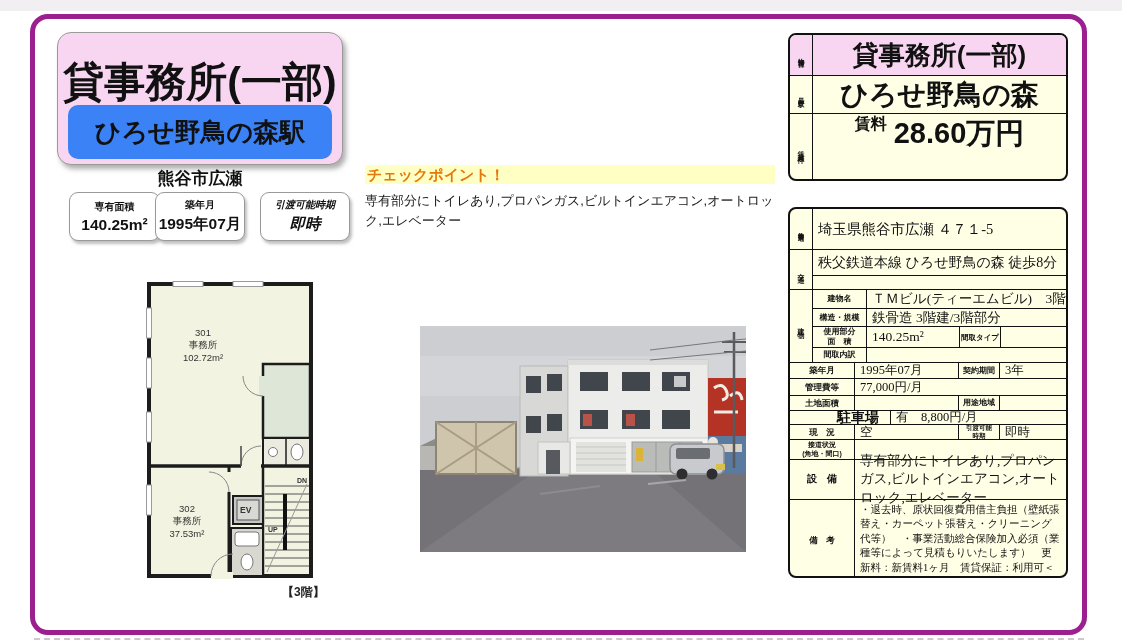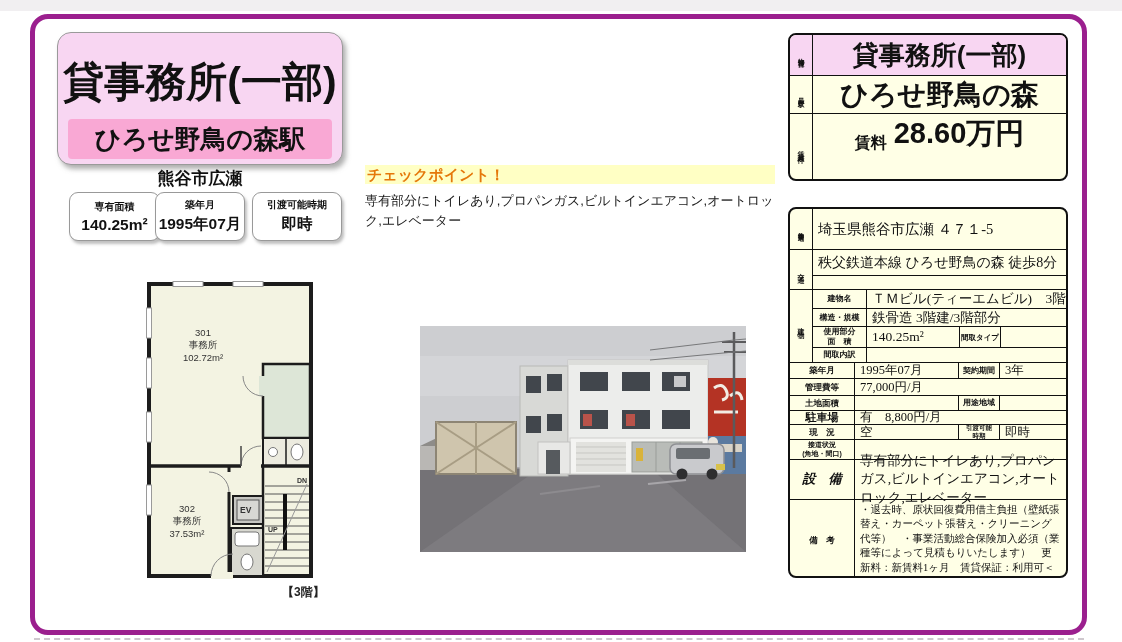--- a/index.html
+++ b/index.html
@@ -11,22 +11,22 @@
   .sheet{left:30px;top:14px;width:1057px;height:621px;border:5px solid #9b1f8e;
          border-radius:18px;background:#fff;}
   .cut-line{left:34px;top:638px;width:1050px;border-top:2px dashed #cfc8ce;}
 
   
   .title-box{left:57px;top:32px;width:286px;height:133px;background:#f8d6f2;
              border:1px solid #9a9a9a;border-radius:14px;
              box-shadow:3px 4px 5px rgba(110,110,110,.55);}
   .title-main{position:absolute;left:0;top:22px;width:100%;text-align:center;
               font-size:41px;font-weight:bold;letter-spacing:0px;white-space:nowrap;}
-  .station-box{position:absolute;left:10px;right:10px;bottom:5px;height:40px;background:#f9a8d4;
-               border-radius:4px;display:flex;align-items:center;justify-content:center;
+  .station-box{position:absolute;left:10px;right:10px;bottom:5px;height:54px;background:#3b82f6;
+               border-radius:10px;display:flex;align-items:center;justify-content:center;
                font-size:26px;font-weight:bold;}
   .city{left:57px;top:167px;width:286px;text-align:center;font-size:17px;font-weight:bold;}
   .stat-box{top:192px;height:49px;background:#fff;border:1px solid #999;border-radius:9px;
             box-shadow:2px 3px 3px rgba(130,130,130,.5);display:flex;flex-direction:column;
             align-items:center;justify-content:center;}
   .stat-label{font-size:10px;font-weight:bold;}
   .stat-value{font-size:15.5px;font-weight:bold;margin-top:2px;white-space:nowrap;}
 
   
   .cp{left:365px;top:165px;width:410px;}
@@ -42,21 +42,21 @@
   .tbl{position:absolute;border:2px solid #111;border-radius:8px;background:#ffffe6;
        overflow:hidden;box-sizing:border-box;}
   .trow{display:flex;box-sizing:border-box;}
   .bt{border-top:1.5px solid #111;}
   .b-r{border-right:1.5px solid #111;}
   .vcell{width:22px;flex:0 0 22px;display:flex;align-items:center;justify-content:center;}
   .vtext{writing-mode:vertical-rl;text-orientation:upright;font-weight:bold;line-height:1;}
   .pink{background:#f8d6f2;}
   .cell{flex:1;display:flex;align-items:center;justify-content:center;}
   .big{font-weight:bold;white-space:nowrap;}
-  .rent-line{display:flex;align-items:flex-end;gap:7px;}
+  .rent-line{display:flex;align-items:flex-start;gap:7px;}
   .lab{display:flex;align-items:center;justify-content:center;font-weight:bold;
        text-align:center;white-space:pre-line;line-height:1.25;flex-shrink:0;}
   .val{display:flex;align-items:center;padding:0 5px;flex:1;min-width:0;
        font-family:"Liberation Serif","DejaVu Serif",serif;white-space:nowrap;}
   .val.wrap{white-space:normal;line-height:1.35;}
   .col{display:flex;flex-direction:column;flex:1;min-width:0;}
 </style>
 </head>
 <body>
 
@@ -72,21 +72,21 @@
   <div class="abs city">熊谷市広瀬</div>
 
   <div class="abs stat-box" style="left:69px;width:91px;">
     <div class="stat-label">専有面積</div>
     <div class="stat-value">140.25m²</div>
   </div>
   <div class="abs stat-box" style="left:155px;width:90px;">
     <div class="stat-label">築年月</div>
     <div class="stat-value">1995年07月</div>
   </div>
-  <div class="abs stat-box" style="left:252px;width:90px;">
+  <div class="abs stat-box" style="left:260px;width:90px;font-style:italic;">
     <div class="stat-label">引渡可能時期</div>
     <div class="stat-value">即時</div>
   </div>
 
   <div class="abs cp">
     <div class="cp-band">チェックポイント！</div>
     <div class="cp-body">専有部分にトイレあり,プロパンガス,ビルトインエアコン,オートロック,エレベーター</div>
   </div>
 
   <svg class="abs" style="left:145px;top:280px;" width="170" height="300" viewBox="0 0 170 300">
@@ -321,40 +321,40 @@
     </div>
 
     <div class="trow bt" style="height:15px;">
       <div class="lab b-r" style="width:64px;font-size:8.5px;">土地面積</div>
       <div class="val b-r" style="width:93px;flex:none;font-size:12px;"></div>
       <div class="lab b-r" style="width:40px;font-size:8px;">用途地域</div>
       <div class="val" style="font-size:12px;"></div>
     </div>
 
     <div class="trow bt" style="height:14px;">
-      <div class="lab b-r" style="width:64px;font-size:11px;">駐車場</div>
+      <div class="lab b-r" style="width:64px;font-size:14px;margin-left:36px;">駐車場</div>
       <div class="val" style="font-size:12.5px;">有　8,800円/月</div>
     </div>
 
     <div class="trow bt" style="height:15px;">
       <div class="lab b-r" style="width:64px;font-size:8.5px;">現　況</div>
       <div class="val b-r" style="width:93px;flex:none;font-size:12.5px;">空</div>
       <div class="lab b-r" style="width:40px;font-size:6.5px;">引渡可能
 時期</div>
       <div class="val" style="font-size:12.5px;">即時</div>
     </div>
 
     <div class="trow bt" style="height:20px;">
       <div class="lab b-r" style="width:64px;font-size:7px;">接道状況
 (角地・間口)</div>
       <div class="val" style="font-size:12px;"></div>
     </div>
 
     <div class="trow bt" style="height:40px;">
-      <div class="lab b-r" style="width:64px;font-size:13px;font-style:italic;">設　備</div>
+      <div class="lab b-r" style="width:64px;font-size:10px;">設　備</div>
       <div class="val wrap" style="font-size:13.5px;">専有部分にトイレあり,プロパンガス,ビルトインエアコン,オートロック,エレベーター</div>
     </div>
 
     <div class="trow bt" style="height:81px;">
       <div class="lab b-r" style="width:64px;font-size:8.5px;">備　考</div>
       <div class="val wrap" style="font-size:10.5px;align-items:flex-start;padding:3px 5px;line-height:1.38;">・退去時、原状回復費用借主負担（壁紙張替え・カーペット張替え・クリーニング代等）　・事業活動総合保険加入必須（業種等によって見積もりいたします）　更新料：新賃料1ヶ月　賃貸保証：利用可＜エポスカード＞初回保証料：賃料（管理費含む）の１００％　月次保証料：１，０００円</div>
     </div>
   </div>
 </div>
 

